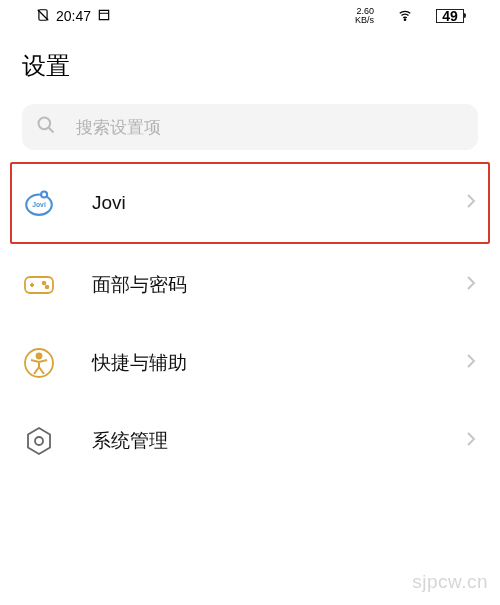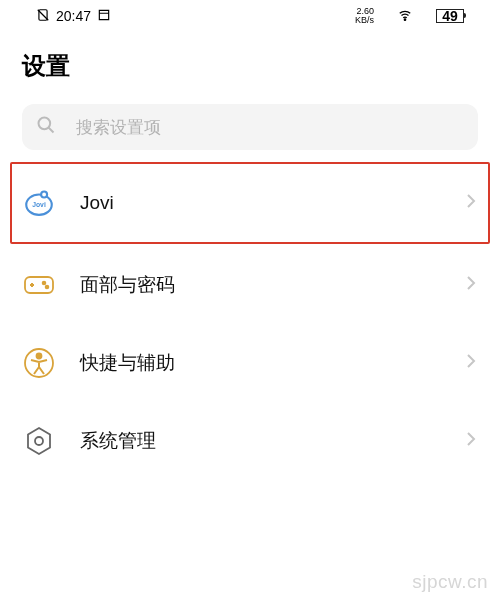--- a/index.html
+++ b/index.html
@@ -57,21 +57,21 @@
       position: absolute;
       right: -3px;
       top: 3px;
       width: 2px;
       height: 5px;
       background: #222;
       border-radius: 0 2px 2px 0;
     }
     .page-title {
       font-size: 24px;
-      font-weight: 700;
+      font-weight: 400;
       padding: 18px 22px 10px 22px;
     }
     .search-container {
       padding: 12px 22px 10px 22px;
     }
     .search-box {
       background: #f4f4f4;
       border-radius: 12px;
       height: 46px;
       display: flex;
@@ -87,21 +87,21 @@
       font-size: 17px;
     }
     .settings-list {
       padding: 0 12px;
     }
     .settings-item {
       display: flex;
       align-items: center;
       height: 78px;
       padding: 0 12px 0 10px;
-      gap: 24px;
+      gap: 36px;
     }
     .item-icon {
       width: 34px;
       height: 34px;
       display: flex;
       align-items: center;
       justify-content: center;
       flex-shrink: 0;
     }
     .item-label {

